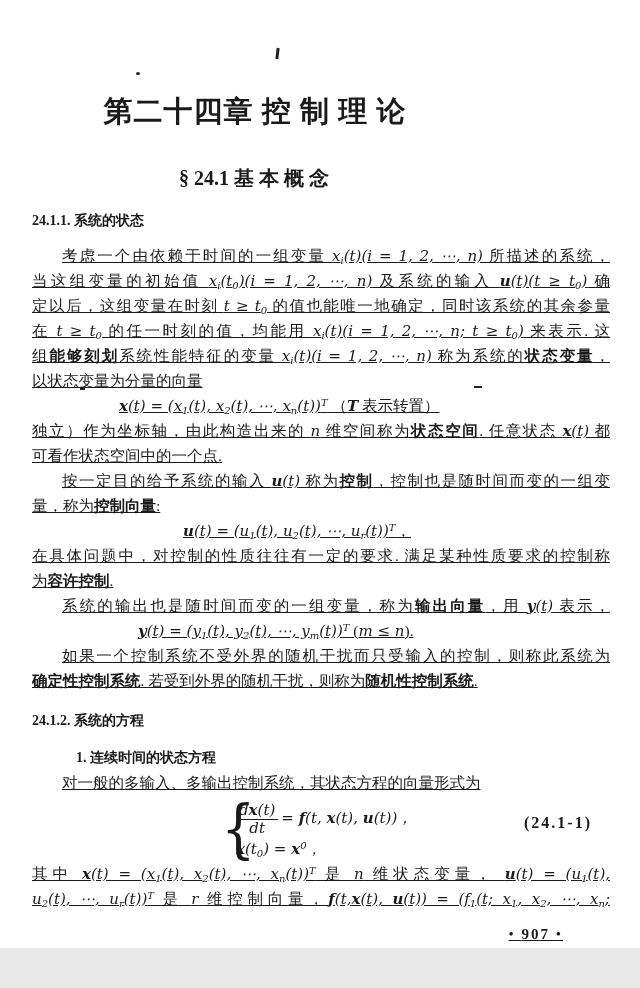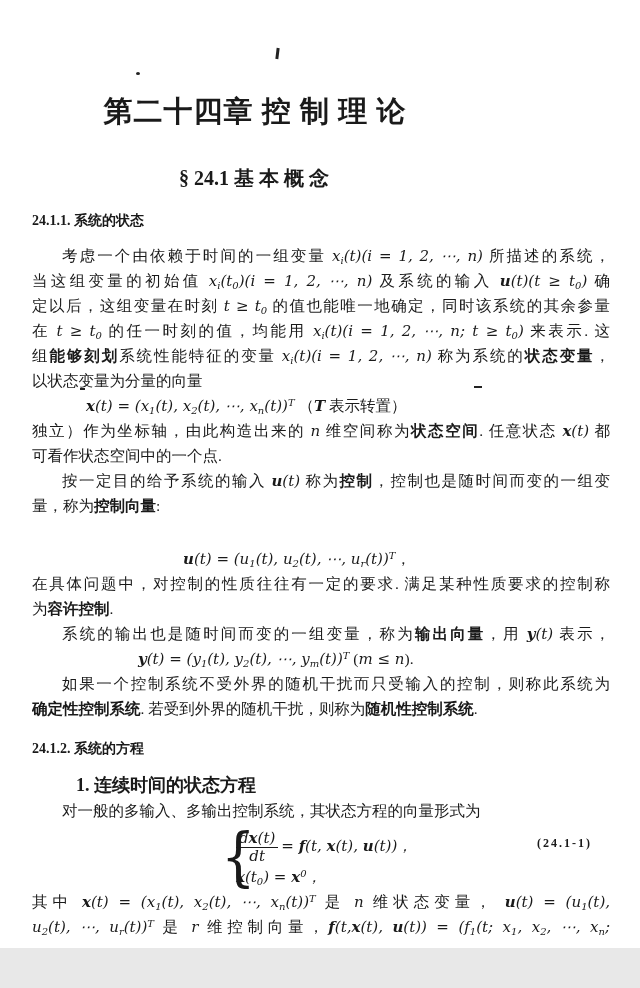--- a/index.html
+++ b/index.html
@@ -11,51 +11,51 @@
   .content { position:absolute; left:32px; top:0; width:578px; }
 
   .blk { position:relative; }
   .h1 { margin-top:90px; height:42px; line-height:42px; font-size:29px; font-weight:bold;
         text-align:center; transform:translateX(-66px); letter-spacing:1px; white-space:nowrap; }
   .h2 { margin-top:32px; height:28px; line-height:28px; font-size:20px; font-weight:bold;
         text-align:center; transform:translateX(-67px); white-space:nowrap; }
   .h3 { height:26px; line-height:26px; font-size:14px; font-weight:bold; white-space:nowrap; }
   .id-h3a { margin-top:16px; }
   .id-h3b { margin-top:15px; }
-  .h4 { margin-top:11px; height:25px; line-height:25px; font-size:18px; font-weight:bold;
+  .h4 { margin-top:11px; height:25px; line-height:25px; font-size:14px; font-weight:bold;
         margin-left:44px; white-space:nowrap; }
 
-  .line, .formula, .pagenum { height:25px; line-height:25px; font-size:15.5px; }
+  .line, .formula, .pagenum { height:25px; line-height:25px; font-size:15.5px;text-decoration:underline; }
   .line { overflow:hidden; }
   .id-first { margin-top:9px; }
   .indent { text-indent:30px; }
   .fill { text-align:justify; text-align-last:justify; }
   .formula { white-space:nowrap; }
-  .id-f1 { margin-left:54px; }
-  .id-f2 { margin-left:151px;margin-top:28px; }
+  .id-f1 { margin-left:87px; }
+  .id-f2 { margin-left:151px; }
   .id-f3 { margin-left:106px; }
 
   .seg-t { font-style:normal; }
   .seg-b { font-weight:bold; }
   .seg-m { font-style:italic; font-family:"DejaVu Serif","Liberation Serif",serif; font-size:15px; }
   .seg-mb { font-style:italic; font-weight:bold; font-family:"DejaVu Serif","Liberation Serif",serif; font-size:15px; }
   sub, sup { font-size:10px; line-height:0; }
   sub { vertical-align:-3px; }
   sup { vertical-align:5px; }
 
   .equation { margin-top:4px; height:62px; font-size:15.5px; }
   .brace { position:absolute; left:186px; top:-2px; font-size:64px; line-height:64px;
            font-weight:normal; font-family:"DejaVu Serif",serif; transform:scaleX(0.85); }
   .eqcol { margin-left:204px; }
   .eqrow1 { display:flex; align-items:center; height:38px; }
   .frac { display:inline-block; text-align:center; margin-right:3px; }
   .frac .num { display:block; line-height:17px; padding:0 3px; }
   .frac .den { display:block; line-height:16px; border-top:1.5px solid #1a1a1a; padding:0 9px; }
   .eqrow2 { height:24px; line-height:24px; }
-  .eqnum { position:absolute; right:18px; top:8px; font-size:12px; line-height:16px;
+  .eqnum { position:absolute; right:18px; top:16px; font-size:16px; line-height:16px;
            letter-spacing:2px; font-weight:bold; }
 
   .pagenum { margin-top:14px; height:18px; line-height:18px; text-align:right;
              padding-right:47px; font-size:15px; letter-spacing:2px; }
 
   .artifact { position:absolute; background:#222; }
   .art-tick { left:276px; top:48px; width:3px; height:11px; transform:rotate(7deg); }
   .art-dot1 { left:136px; top:72px; width:4px; height:3px; border-radius:50%; }
   .art-dot2 { left:80px; top:388px; width:5px; height:2px; }
   .art-dash { left:474px; top:386px; width:8px; height:2px; }

